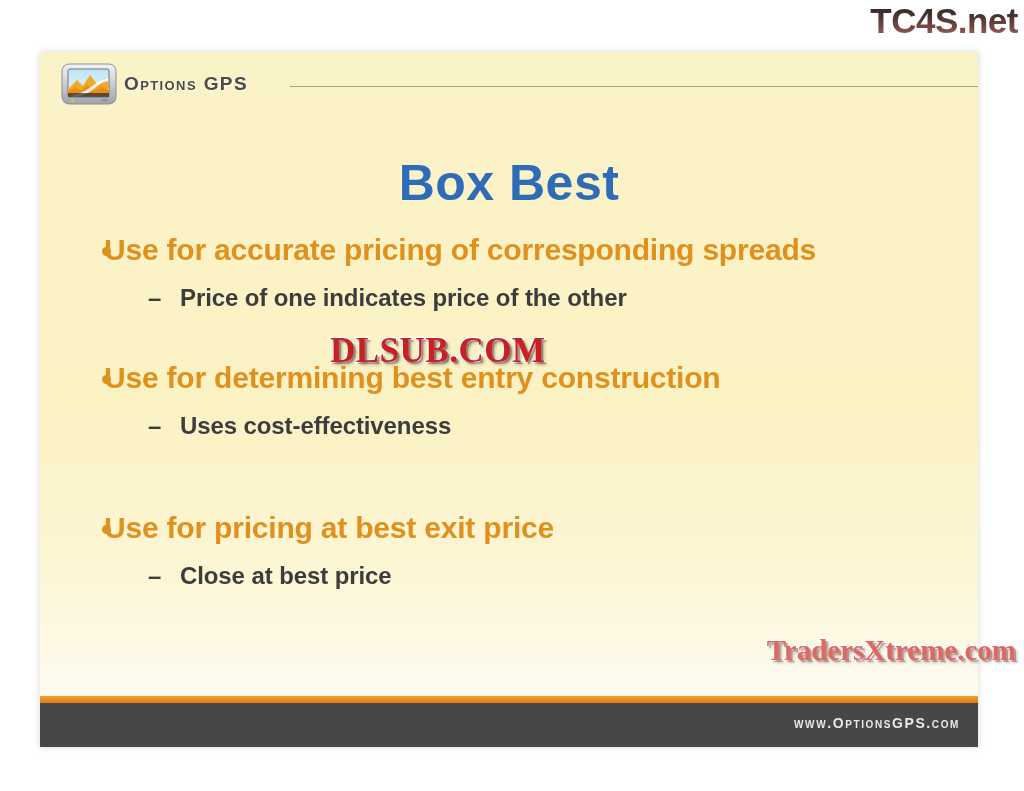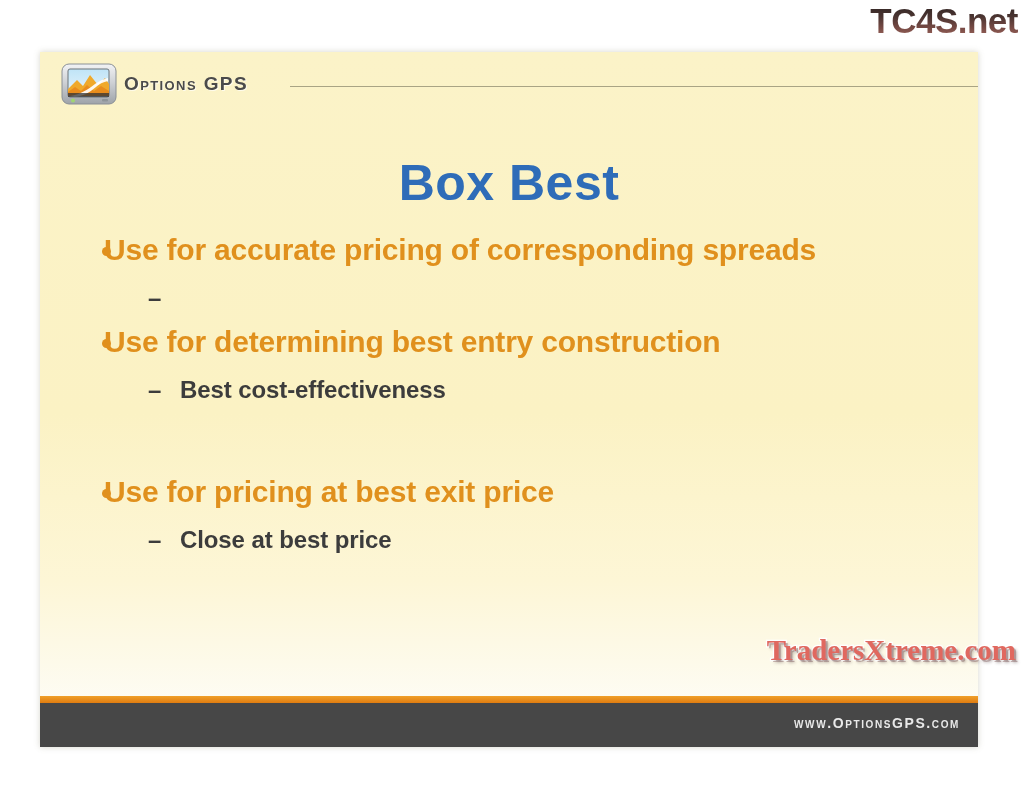--- a/index.html
+++ b/index.html
@@ -278,34 +278,35 @@
 
       <div class="lvl1">
         <span class="dot"></span>
         <span>Use for accurate pricing of corresponding spreads</span>
       </div>
 
       <div class="gap-8"></div>
 
       <div class="lvl2">
         <span class="dash">–</span>
+        <span>Price of one indicates price of the other</span>
       </div>
 
       <div class="gap-40"></div>
 
       <div class="lvl1">
         <span class="dot"></span>
         <span>Use for determining best entry construction</span>
       </div>
 
       <div class="gap-8"></div>
 
       <div class="lvl2">
         <span class="dash">–</span>
-        <span>Best cost-effectiveness</span>
+        <span>Uses cost-effectiveness</span>
       </div>
 
       <div class="gap-40"></div>
       <div class="gap-22"></div>
 
       <div class="lvl1">
         <span class="dot"></span>
         <span>Use for pricing at best exit price</span>
       </div>
 
@@ -317,16 +318,17 @@
       </div>
     </div>
 
     <div id="footer-stripe"></div>
     <div id="footer-bar">
       <div id="footer-url">www.OptionsGPS.com</div>
     </div>
 
   </div>
 
+  <div id="dlsub-watermark">DLSUB.COM</div>
 
   <div id="tx-watermark">TradersXtreme.com</div>
 
 </div>
 
 </body></html>

